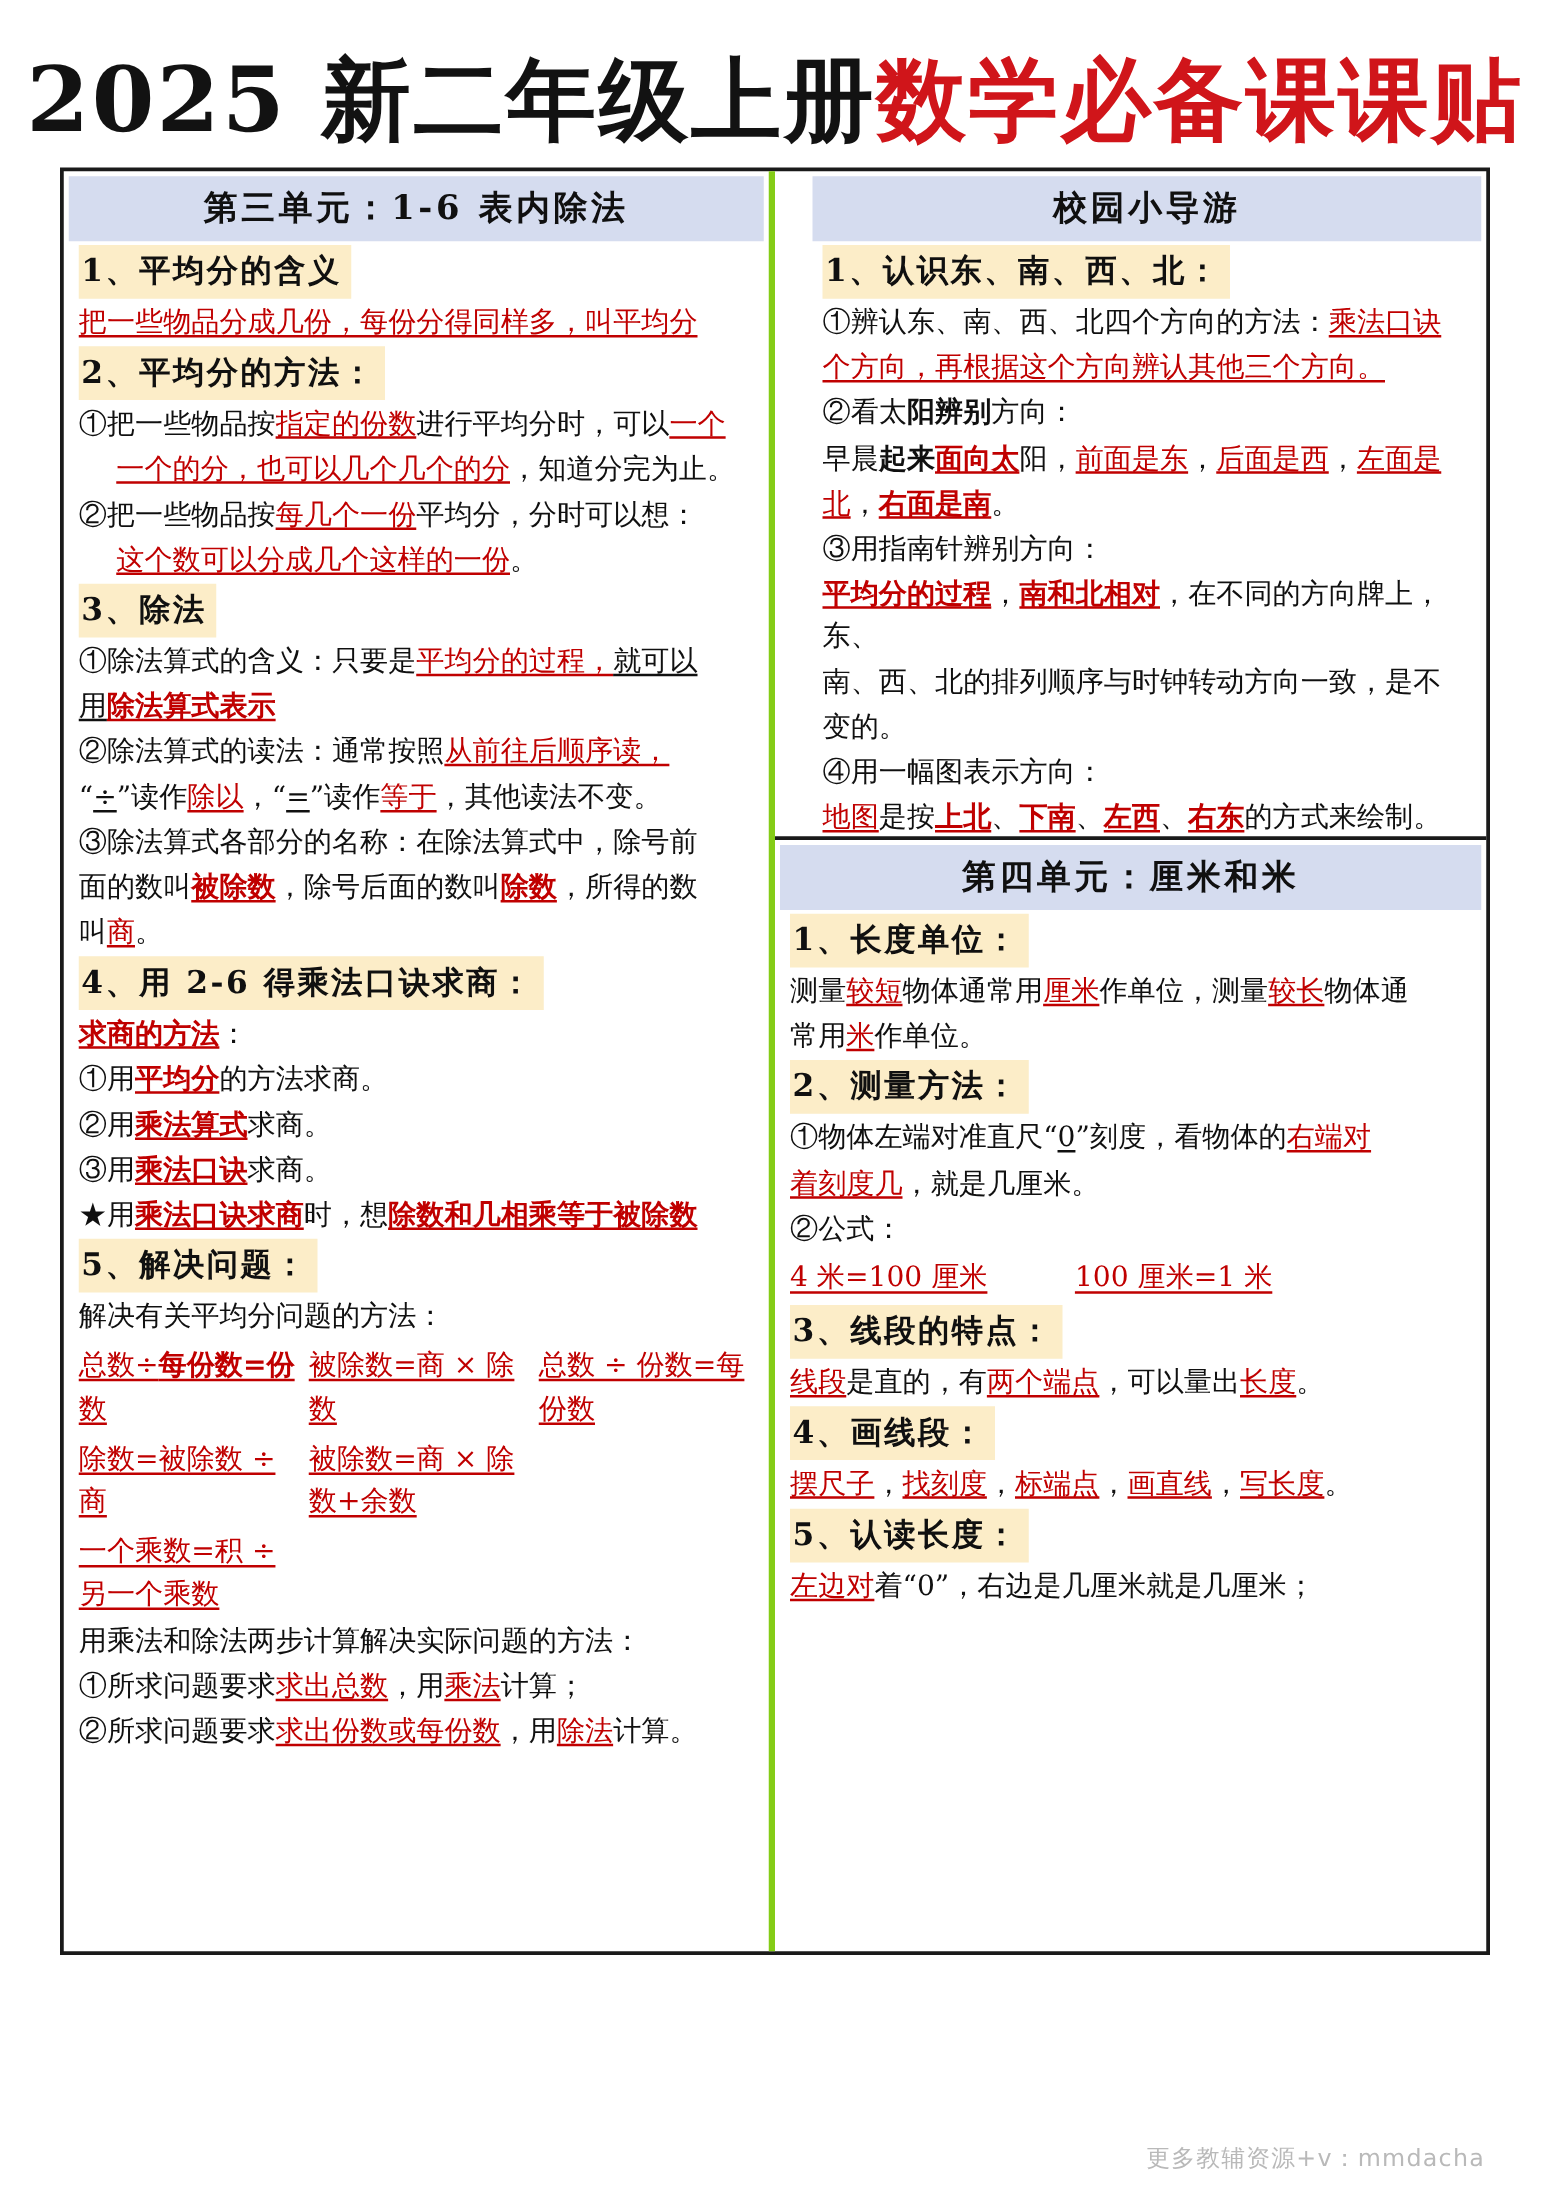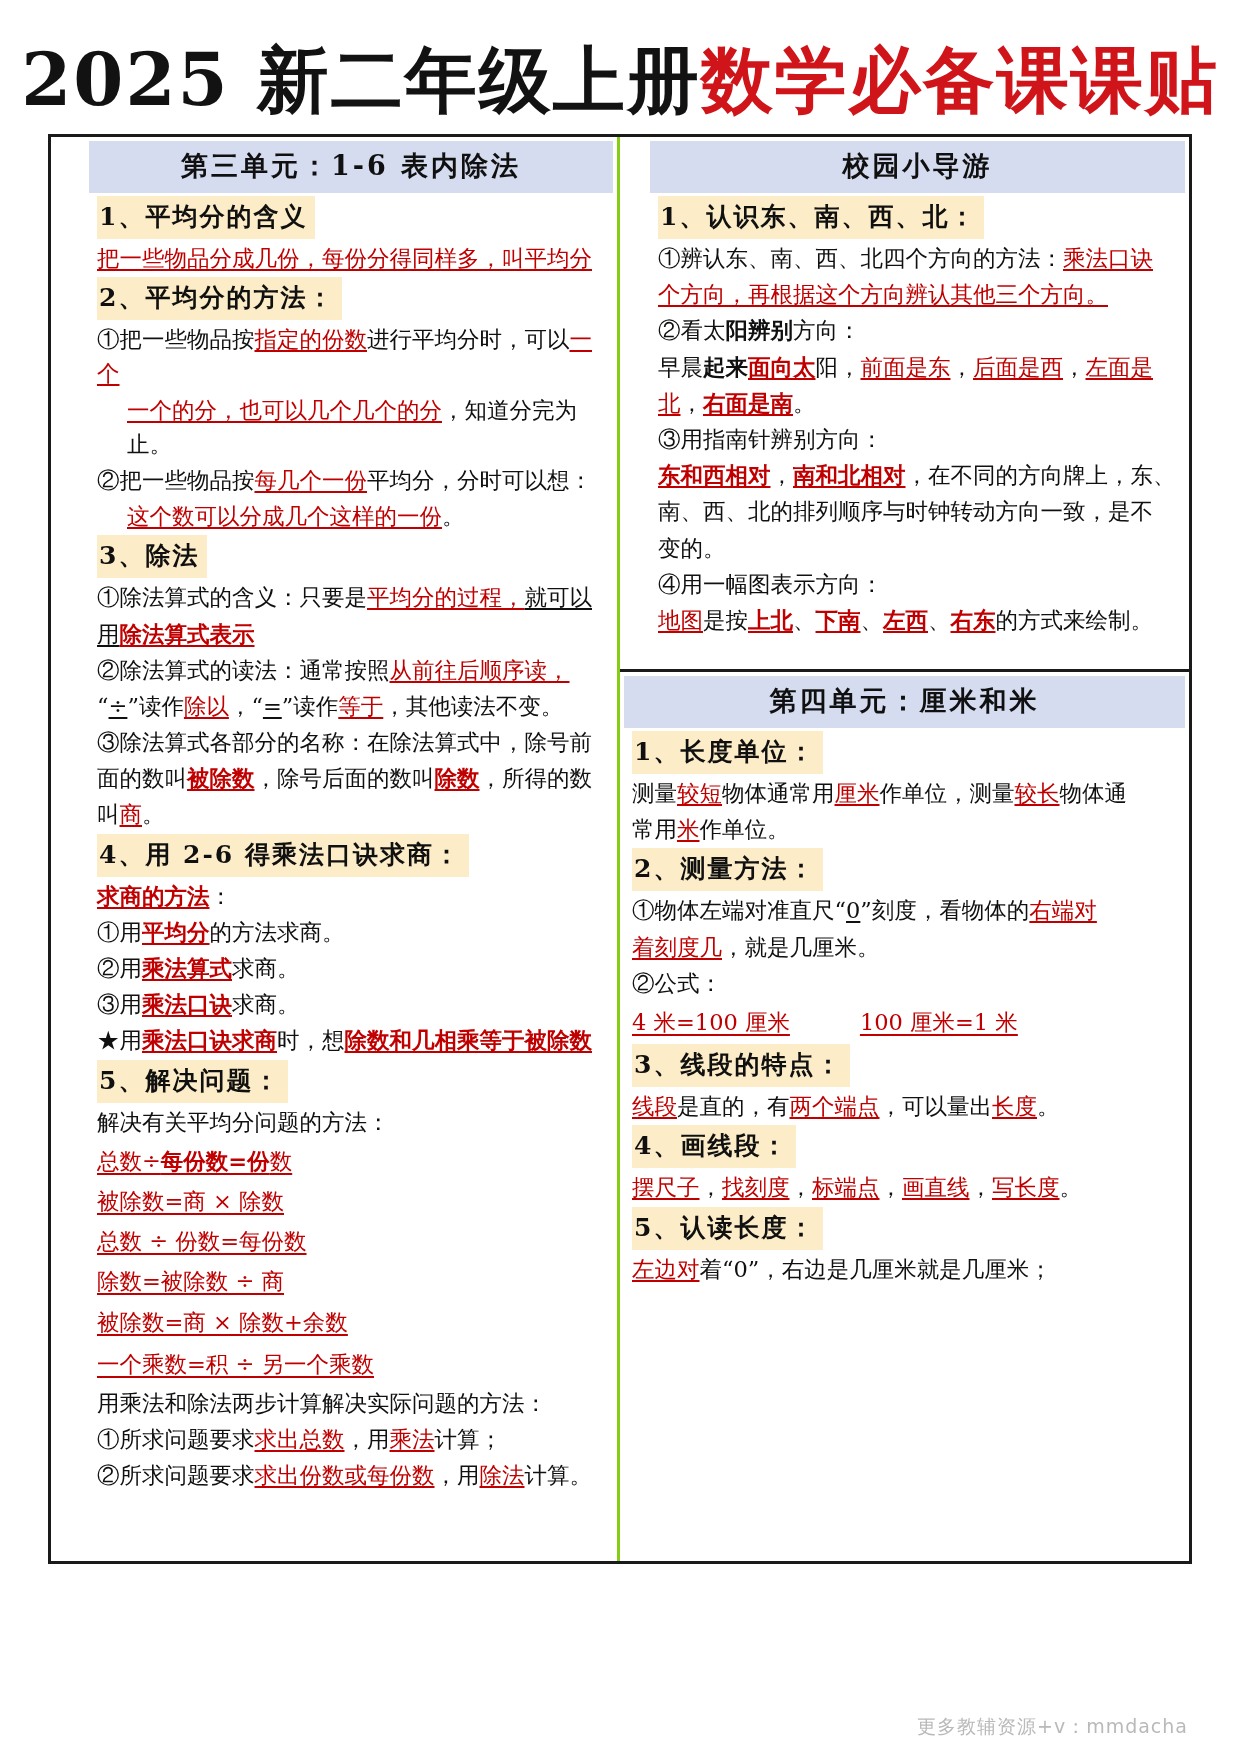--- a/index.html
+++ b/index.html
@@ -35,21 +35,21 @@
     margin: 0 48px;
     display: flex;
     gap: 0;
     border: 3px solid #1a1a1a;
     height: 1430px;
   }
   .col {
     display: flex;
     flex-direction: column;
   }
-  .col-left  { width: 50%; border-right: 3px solid #84cc16; padding-left: 34px; }
+  .col-left  { width: 50%; border-right: 5px solid #84cc16; }
   .col-right { width: 50%; display: flex; flex-direction: column; }
 
   .panel {
     padding: 0;
     overflow: hidden;
   }
   .panel-divider { border-bottom: 3px solid #1a1a1a; }
 
   
   .unit-banner {
@@ -94,21 +94,21 @@
   .stmt {
     color: #c00000;
     text-decoration: underline;
     text-underline-offset: 3px;
     display: block;
   }
 
   
   .formula-grid {
     display: grid;
-    grid-template-columns: 1fr;
+    grid-template-columns: 1fr 1fr 1fr;
     column-gap: 10px;
     row-gap: 2px;
     padding-top: 2px;
   }
   .formula {
     color: #c00000;
     text-decoration: underline;
     text-underline-offset: 4px;
     font-size: 22.5px;
     padding: 2px 0;
@@ -201,21 +201,21 @@
     <div class="panel panel-divider" style="height:535px;padding-left:26px;">
       <div class="unit-banner">校园小导游</div>
       <div class="body">
         <div class="line"><span class="sec-head">1、认识东、南、西、北：</span></div>
         <div class="line">①辨认东、南、西、北四个方向的方法：<span class="ru">乘法口诀</span></div>
         <div class="line"><span class="ru">个方向，再根据这个方向辨认其他三个方向。</span></div>
         <div class="line">②看太<span class="kb">阳辨别</span>方向：</div>
         <div class="line">早晨<span class="kb">起来</span><span class="rbu">面向太</span>阳，<span class="ru">前面是东</span>，<span class="ru">后面是西</span>，<span class="ru">左面是</span></div>
         <div class="line"><span class="ru">北</span>，<span class="rbu">右面是南</span>。</div>
         <div class="line">③用指南针辨别方向：</div>
-        <div class="line"><span class="rbu">东和西相对</span>，<span class="rbu">南和北相对</span>，在不同的方向牌上，东、</div>
+        <div class="line"><span class="rbu">平均分的过程</span>，<span class="rbu">南和北相对</span>，在不同的方向牌上，东、</div>
         <div class="line">南、西、北的排列顺序与时钟转动方向一致，是不</div>
         <div class="line">变的。</div>
         <div class="line">④用一幅图表示方向：</div>
         <div class="line"><span class="ru">地图</span>是按<span class="rbu">上北</span>、<span class="rbu">下南</span>、<span class="rbu">左西</span>、<span class="rbu">右东</span>的方式来绘制。</div>
       </div>
     </div>
 
     <div class="panel">
       <div class="unit-banner">第四单元：厘米和米</div>
       <div class="body">

